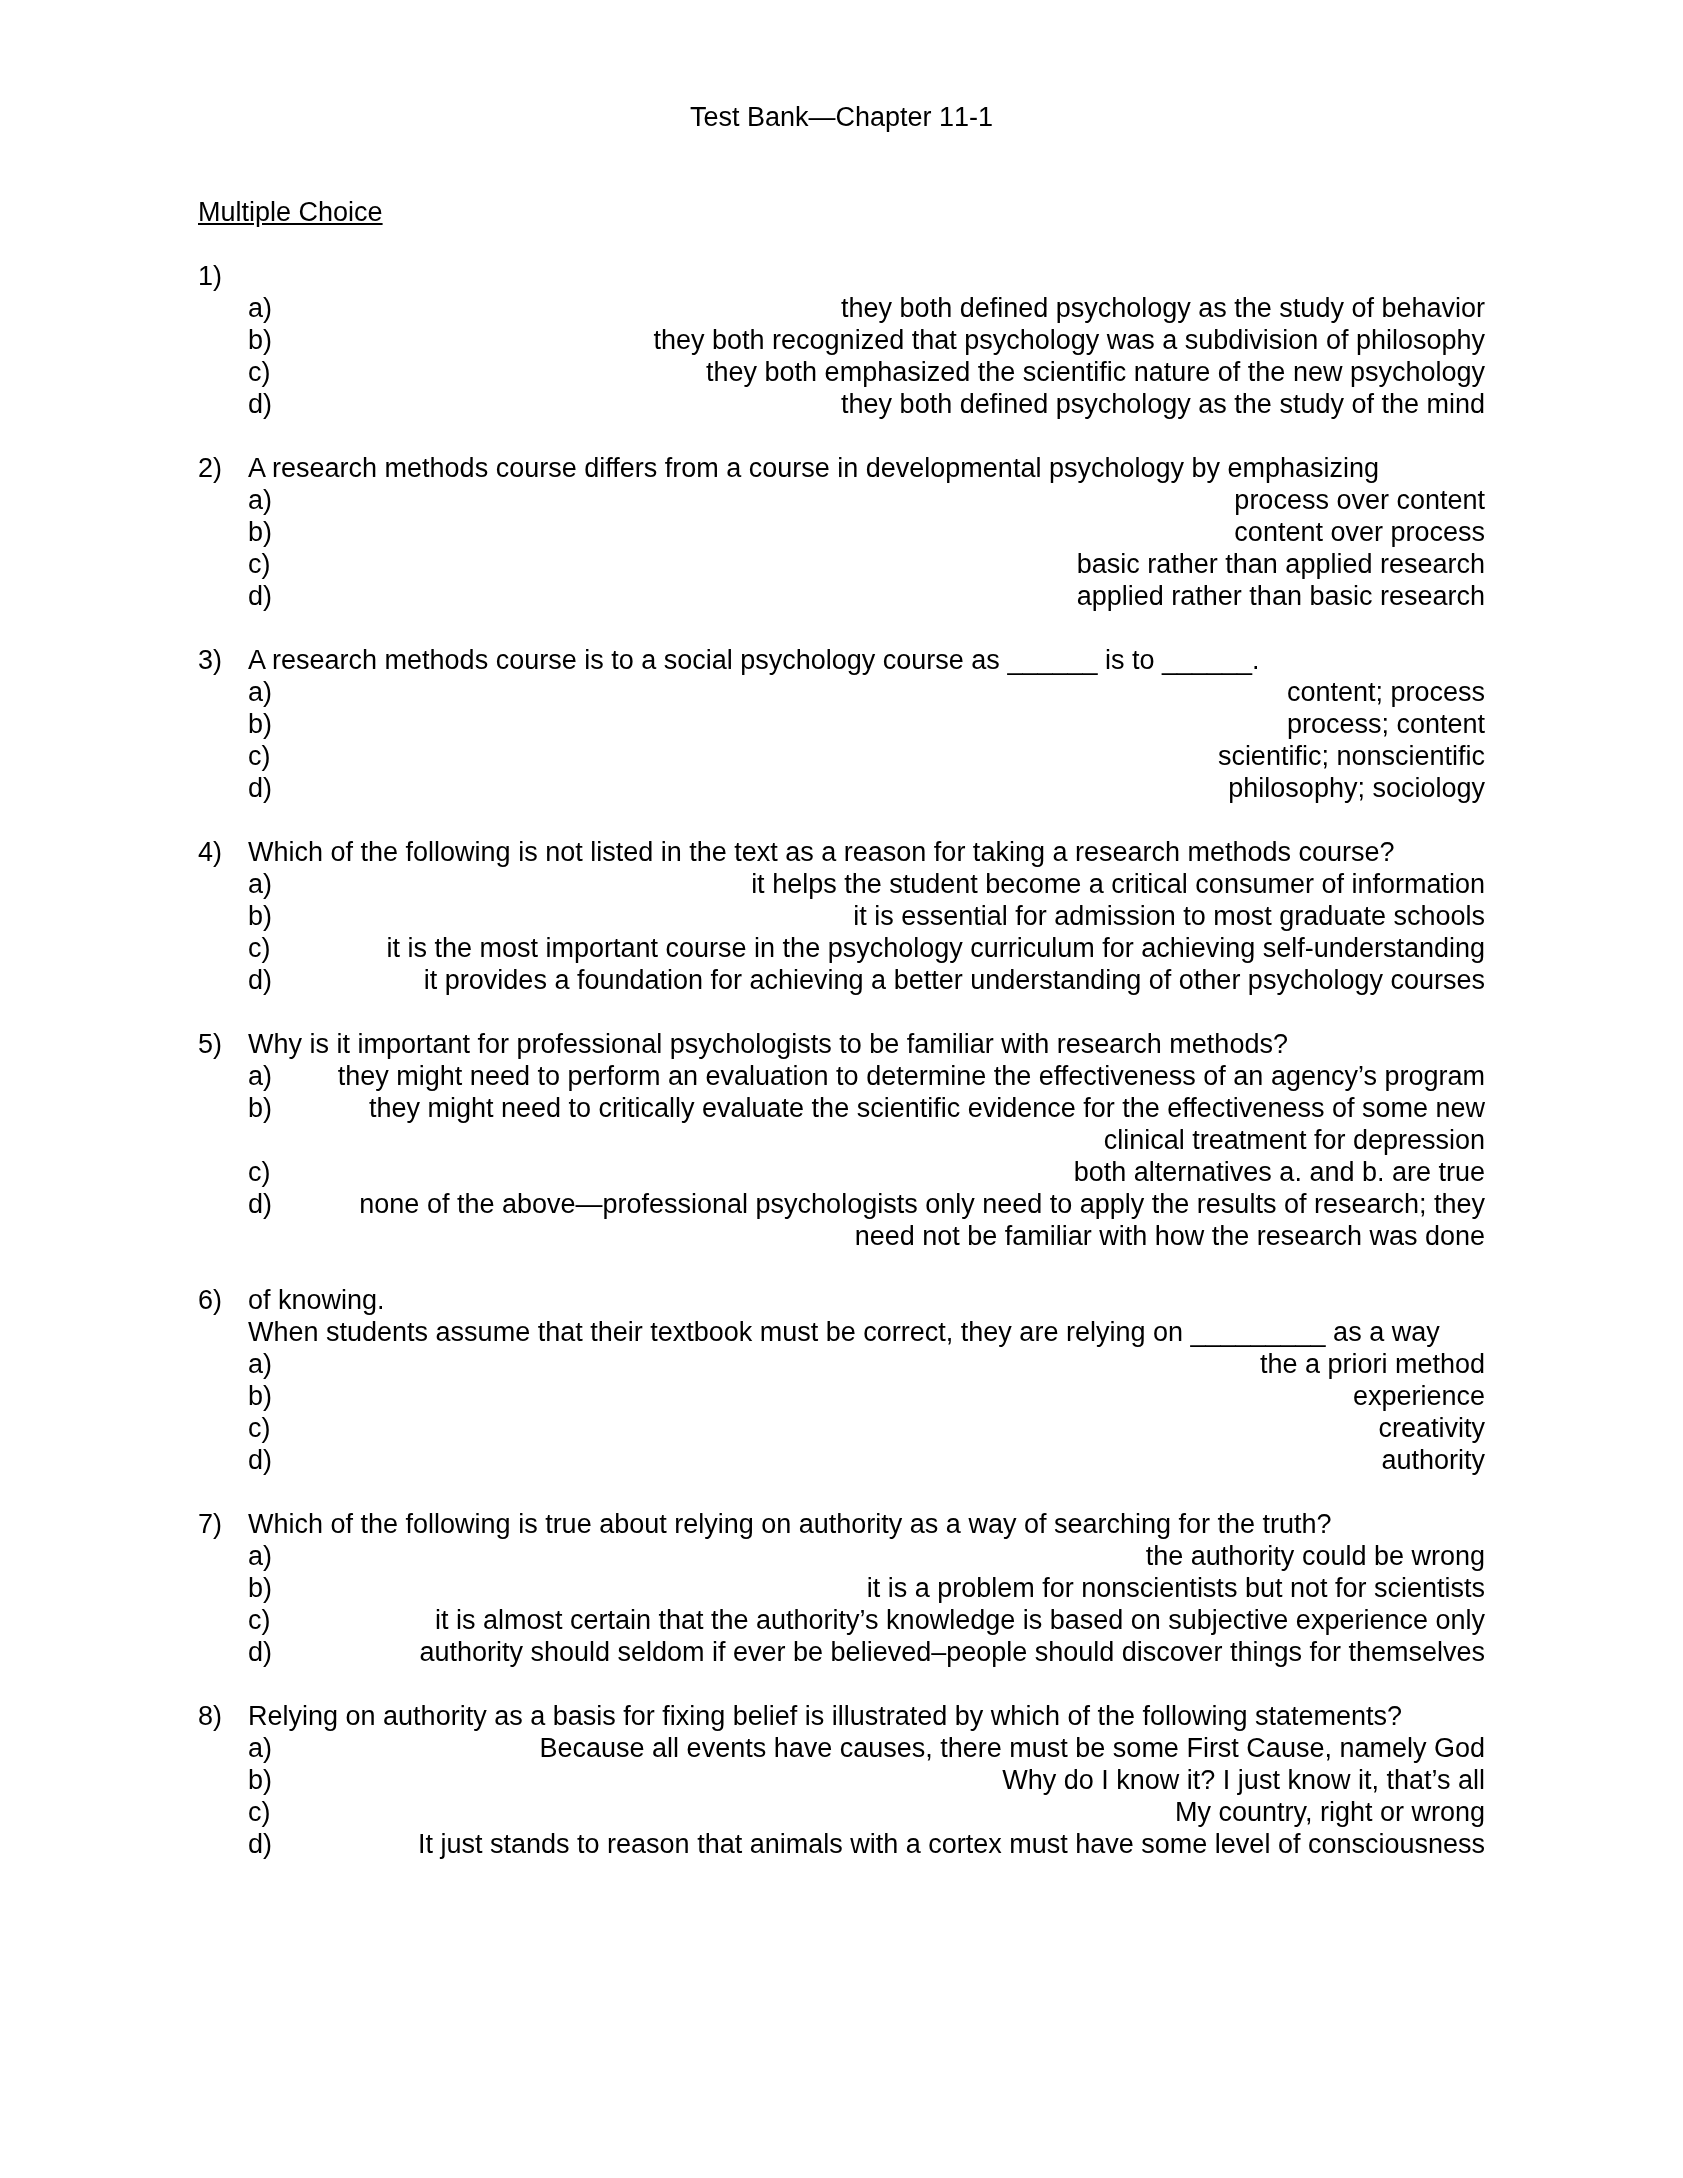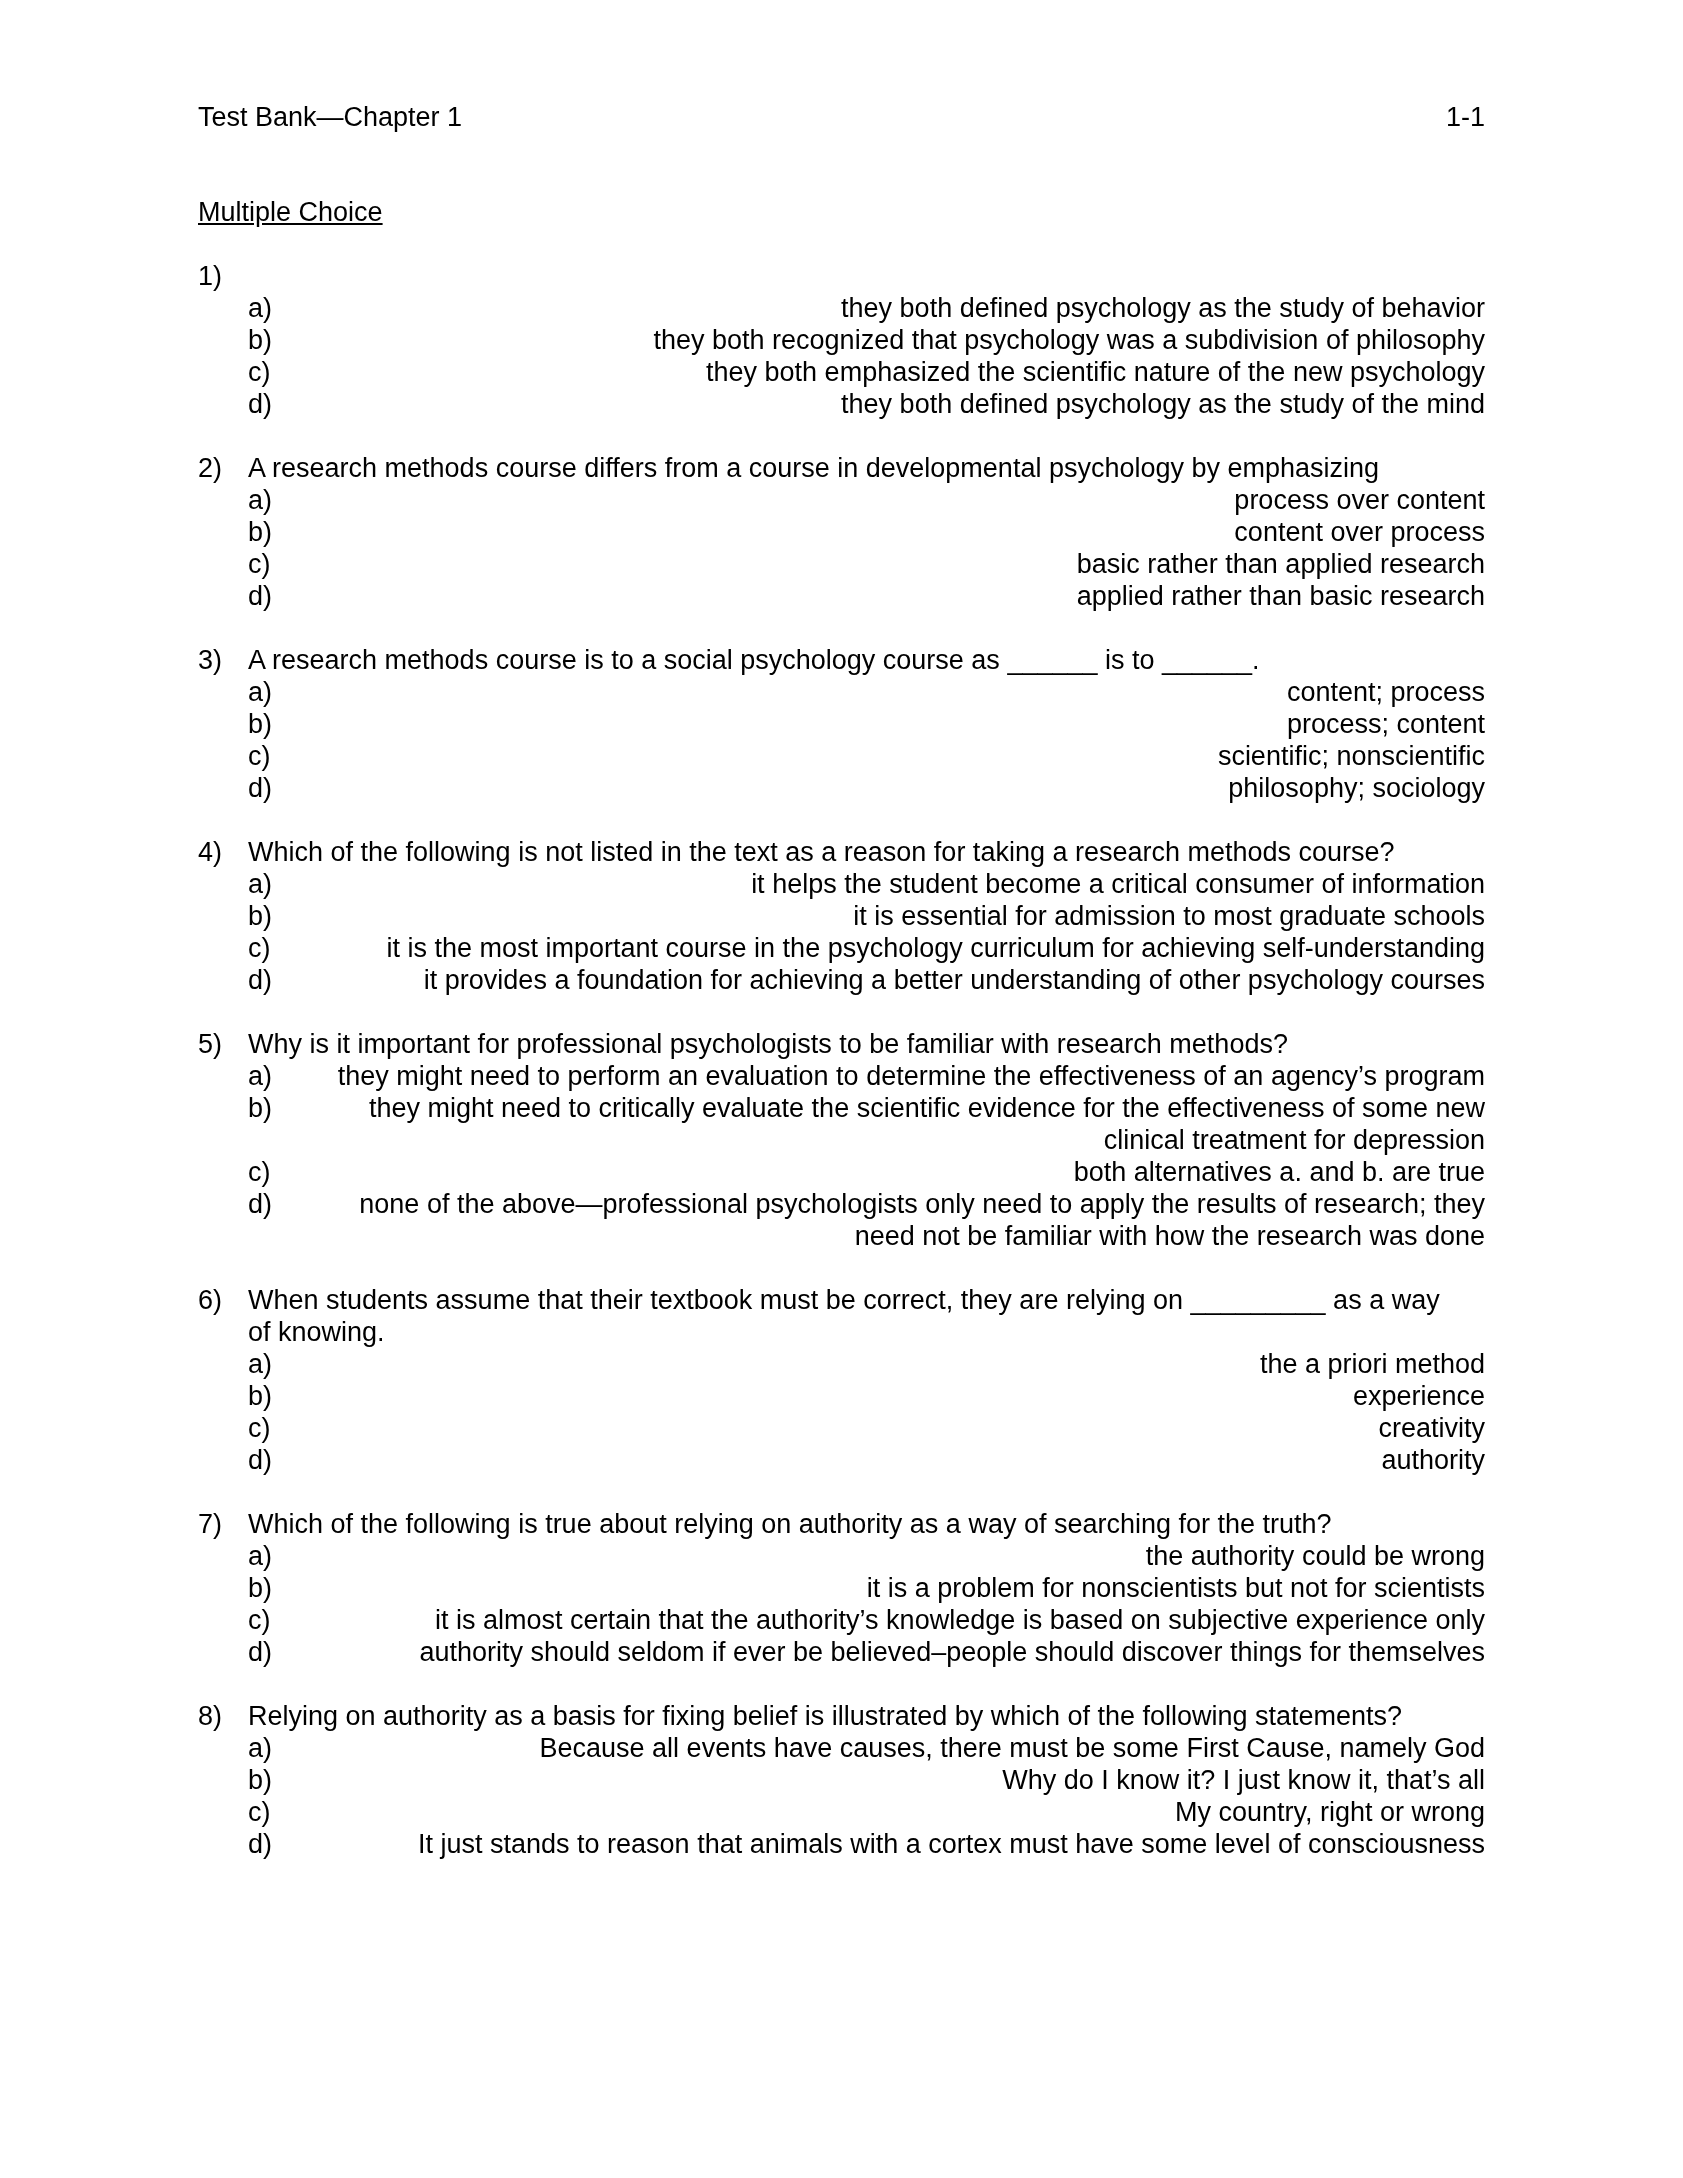--- a/index.html
+++ b/index.html
@@ -10,21 +10,21 @@
     box-sizing: border-box;
     padding: 101px 198px 0 198px;
     background: #ffffff;
     color: #000000;
     font-family: "Liberation Sans", sans-serif;
     font-size: 27px;
     line-height: 32px;
   }
   .header-row {
     display: flex;
-    justify-content: space-between;
+    justify-content: center;
     margin-bottom: 63px;
   }
   .section-title {
     text-decoration: underline;
     margin-bottom: 32px;
     margin-top: 16px;
   }
   .question { margin-bottom: 32px; }
   .stem { display: flex; }
   .q-num { width: 50px; flex: none; }
@@ -210,22 +210,22 @@
         <div class="line">none of the above—professional psychologists only need to apply the results of research; they</div>
         <div class="line">need not be familiar with how the research was done</div>
       </div>
     </div>
   </div>
 
   <div class="question">
     <div class="stem">
       <span class="q-num">6)</span>
       <div class="stem-lines">
+        <div class="line">of knowing.</div>
         <div class="line">When students assume that their textbook must be correct, they are relying on _________ as a way</div>
-        <div class="line">of knowing.</div>
       </div>
     </div>
     <div class="option">
       <span class="opt-letter">a)</span>
       <div class="opt-lines">
           <div class="line">the a priori method</div>
         </div>
     </div>
     <div class="option">
       <span class="opt-letter">b)</span>

